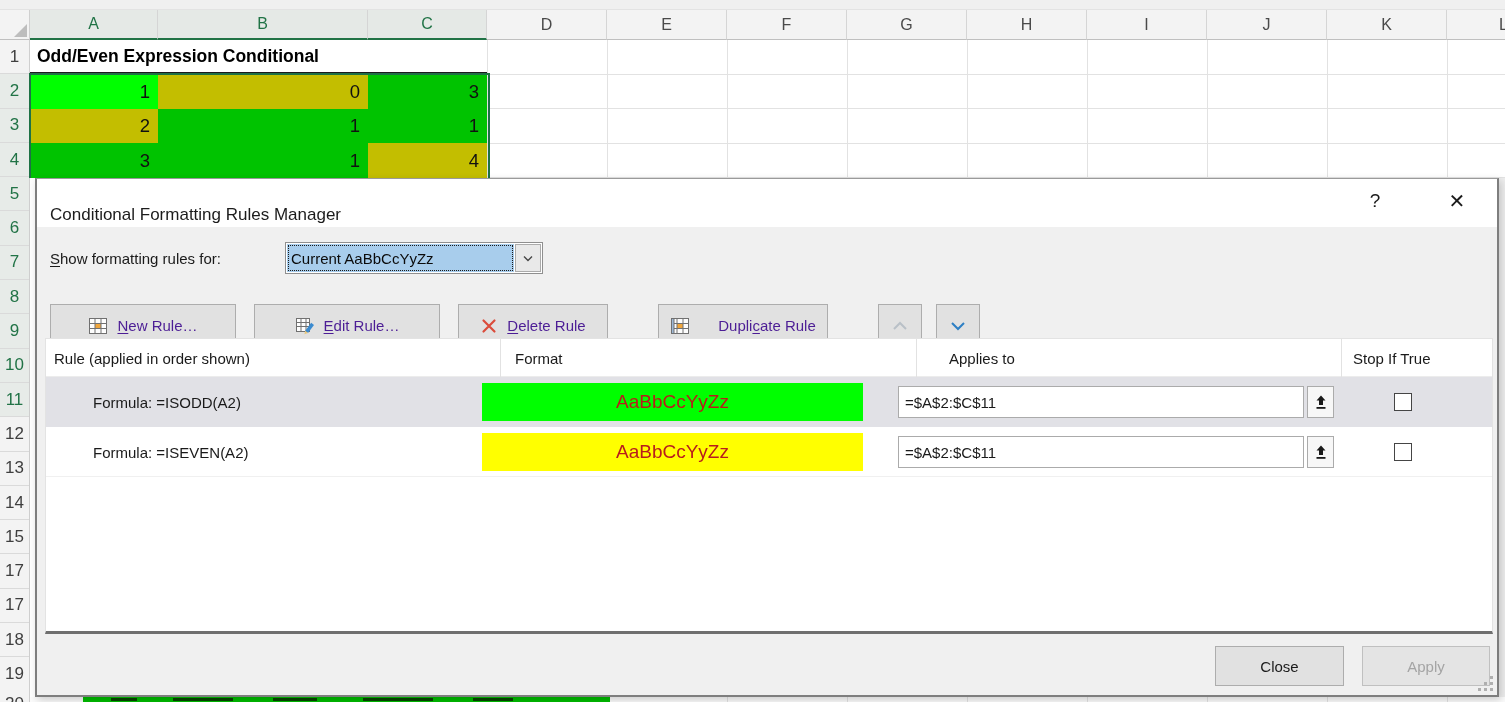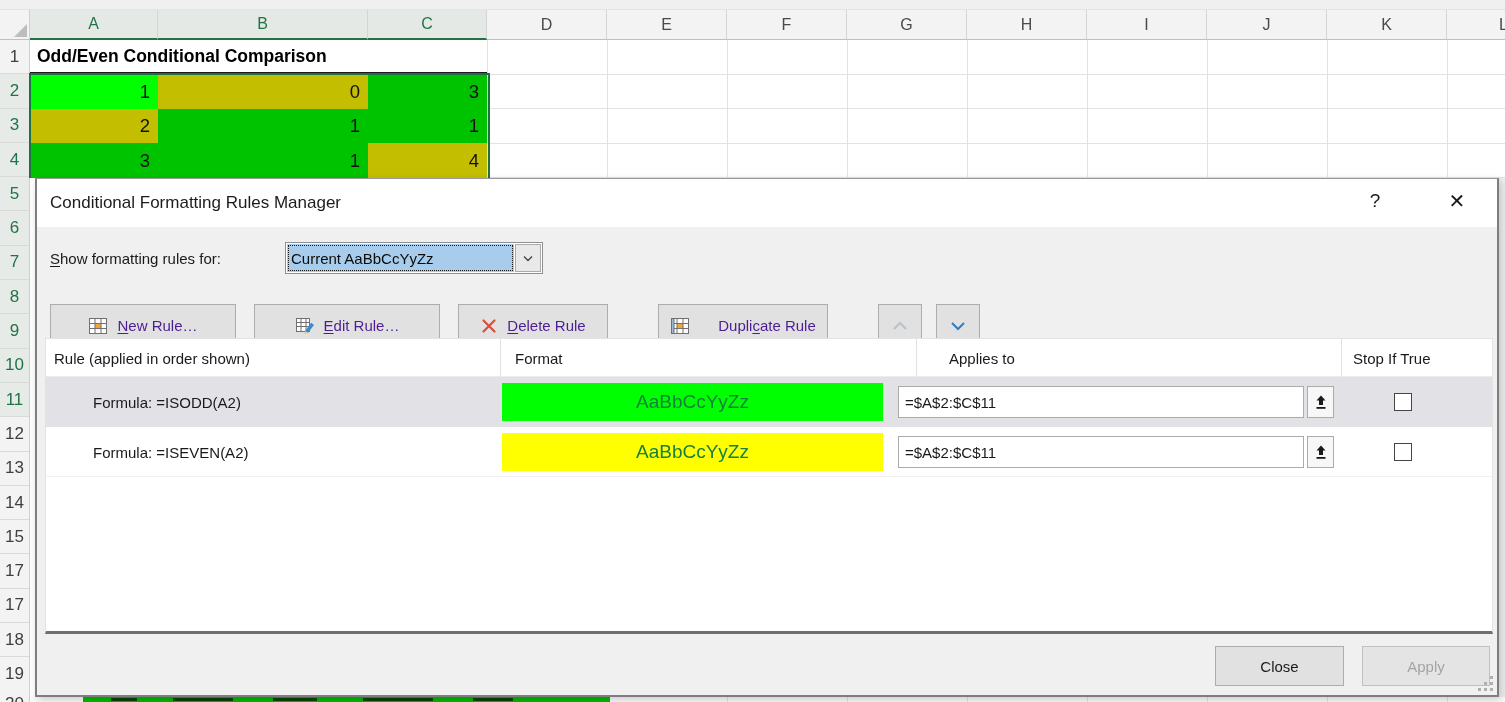--- a/index.html
+++ b/index.html
@@ -50,21 +50,21 @@
   .peek-strip{position:absolute;left:30px;top:697px;width:1475px;height:5px;background:#FBFBFB;overflow:hidden;}
   .peek-grid{position:absolute;left:457px;top:0;width:1018px;height:5px;
       background:repeating-linear-gradient(to right,#E2E2E2 0 1px,transparent 1px 120px);}
   .peek-green{position:absolute;left:53px;top:0;width:527px;height:5px;}
   .speck{position:absolute;top:1px;height:3px;background:rgba(10,30,0,0.75);}
 
   
   .dialog{position:absolute;left:35px;top:178px;width:1464px;height:519px;background:#F0F0F0;
       border:2px solid #7E7E7E;border-top:1px solid #9A9A9A;box-shadow:2px 3px 8px rgba(0,0,0,0.18);}
   .dlg-titlebar{position:absolute;left:0;top:0;width:100%;height:48px;background:#FFFFFF;}
-  .dlg-title{position:absolute;left:13px;top:0;height:48px;display:flex;align-items:center;font-size:17px;color:#1C1C1C;white-space:nowrap;}
+  .dlg-title{position:absolute;left:13px;top:12px;height:48px;display:flex;align-items:center;font-size:17px;color:#1C1C1C;white-space:nowrap;}
   .dlg-sysbtn{position:absolute;top:0;width:44px;height:44px;display:flex;align-items:center;justify-content:center;
       font-size:19px;font-weight:300;color:#1a1a1a;cursor:default;}
   .dlg-help{right:100px;}
   .dlg-close{right:18px;font-size:20px;}
 
   .show-rules-label{position:absolute;left:13px;top:63px;height:32px;display:flex;align-items:center;font-size:15px;color:#1a1a1a;white-space:nowrap;}
   .mn{text-decoration:underline;text-underline-offset:2px;}
 
   .combo{position:absolute;left:248px;top:63px;width:258px;height:32px;background:#FFFFFF;border:1px solid #8F8F8F;display:flex;}
   .combo-text{flex:1;margin:1px;background:#A8CDEC;outline:1px dotted #1a1a1a;outline-offset:-2px;
@@ -85,22 +85,22 @@
   .list-header{position:absolute;left:0;top:0;width:100%;height:38px;border-bottom:1px solid #ECECEC;font-size:15px;color:#1a1a1a;}
   .lh-label{position:absolute;top:0;height:38px;display:flex;align-items:center;white-space:nowrap;}
   .lh-rule{left:8px}.lh-format{left:469px}.lh-applies{left:903px}.lh-stop{left:1307px}
   .lh-sep{position:absolute;top:0;width:1px;height:38px;background:#E2E2E2;}
   .sep1{left:454px}.sep2{left:870px}.sep3{left:1295px}
 
   .rule-row{position:absolute;left:0;width:1446px;height:50px;background:#FFFFFF;}
   .rule-row.sel{background:#E1E1E6;}
   .row1{top:38px}.row2{top:88px;border-bottom:1px solid #F0F0F0;text-decoration:underline;}
   .rule-text{position:absolute;left:47px;top:0;height:50px;display:flex;align-items:center;font-size:15px;color:#1a1a1a;white-space:nowrap;}
-  .fmt-swatch{position:absolute;left:456px;top:6px;width:381px;height:38px;display:flex;align-items:center;justify-content:center;
-      font-size:19px;color:#15803d;}
+  .fmt-swatch{position:absolute;left:436px;top:6px;width:381px;height:38px;display:flex;align-items:center;justify-content:center;
+      font-size:19px;color:#b91c1c;}
   .applies-input{position:absolute;left:852px;top:9px;width:406px;height:32px;background:#FFFFFF;border:1px solid #ABABAB;
       font-size:15px;color:#1a1a1a;display:flex;align-items:center;padding-left:6px;white-space:nowrap;}
   .collapse-btn{position:absolute;left:1261px;top:9px;width:27px;height:32px;background:#F7F7F7;border:1px solid #ABABAB;
       display:flex;align-items:center;justify-content:center;}
   .stop-check{position:absolute;left:1348px;top:16px;width:18px;height:18px;background:#FFFFFF;border:1.5px solid #454545;}
 
   .ft-btn{position:absolute;top:467px;height:40px;background:#E1E1E1;border:1px solid #ADADAD;
       display:flex;align-items:center;justify-content:center;font-size:15px;color:#1a1a1a;}
   .ft-ok{left:1033px;width:129px;border:2px solid #0078D7;}
   .ft-close{left:1178px;width:129px;}
@@ -222,21 +222,21 @@
         <span>19</span>
       </div>
   </div>
   <div class="rh20">
       <span>20</span>
     </div>
 
   <div class="vgrid"></div>
   <div class="hgrid"></div>
 
-  <div class="title-cell">Odd/Even Conditional Comparison</div>
+  <div class="title-cell">Odd/Even Expression Conditional</div>
 
   <div class="cell ca r2" style="background-color: rgb(0, 255, 0);">1</div>
   <div class="cell cb r2" style="background-color: rgb(195, 190, 0);">0</div>
   <div class="cell cc r2" style="background-color: rgb(0, 195, 0);">3</div>
 
   <div class="cell ca r3" style="background-color: rgb(195, 190, 0);">2</div>
   <div class="cell cb r3" style="background-color: rgb(0, 195, 0);">1</div>
   <div class="cell cc r3" style="background-color: rgb(0, 195, 0);">1</div>
 
   <div class="cell ca r4" style="background-color: rgb(0, 195, 0);">3</div>

